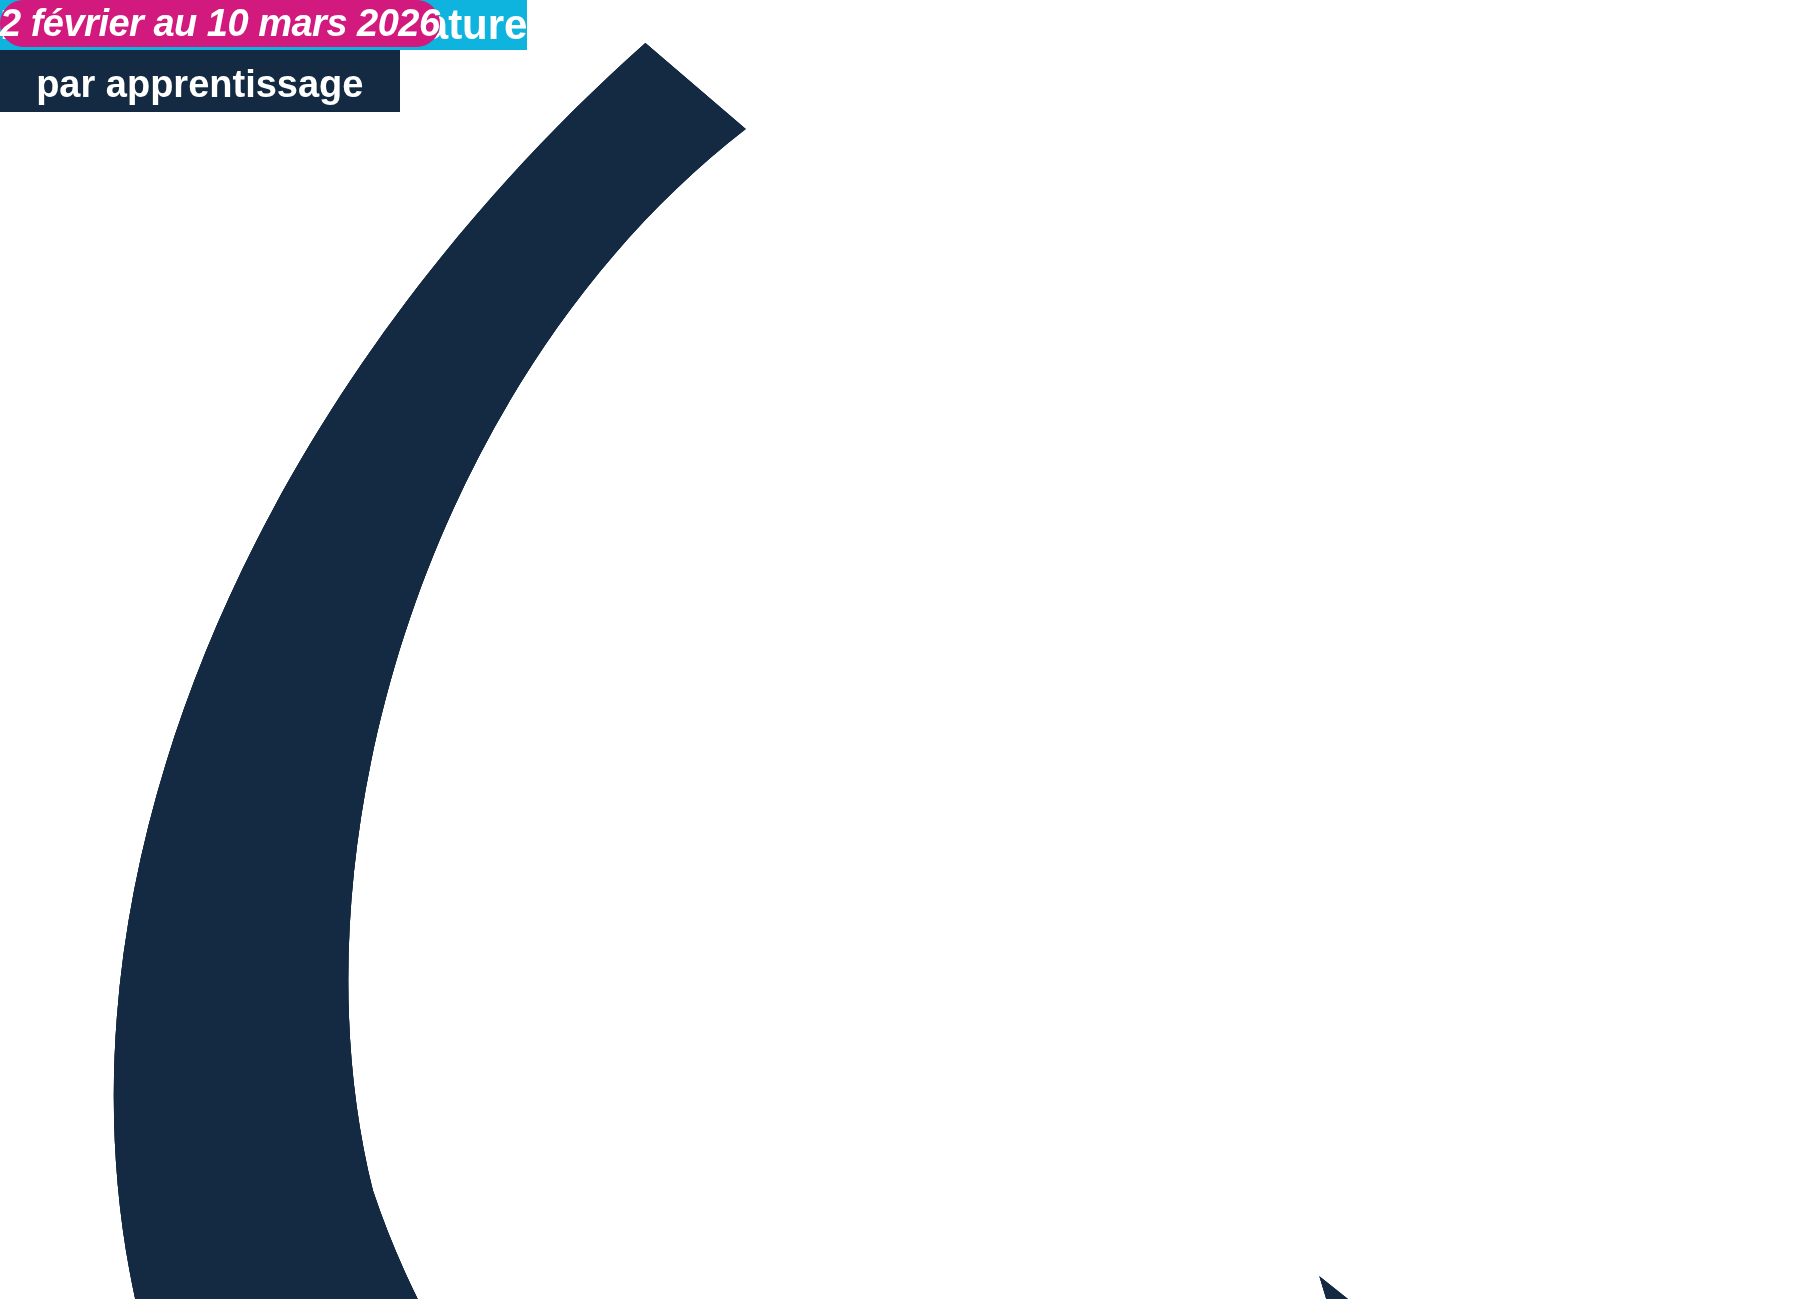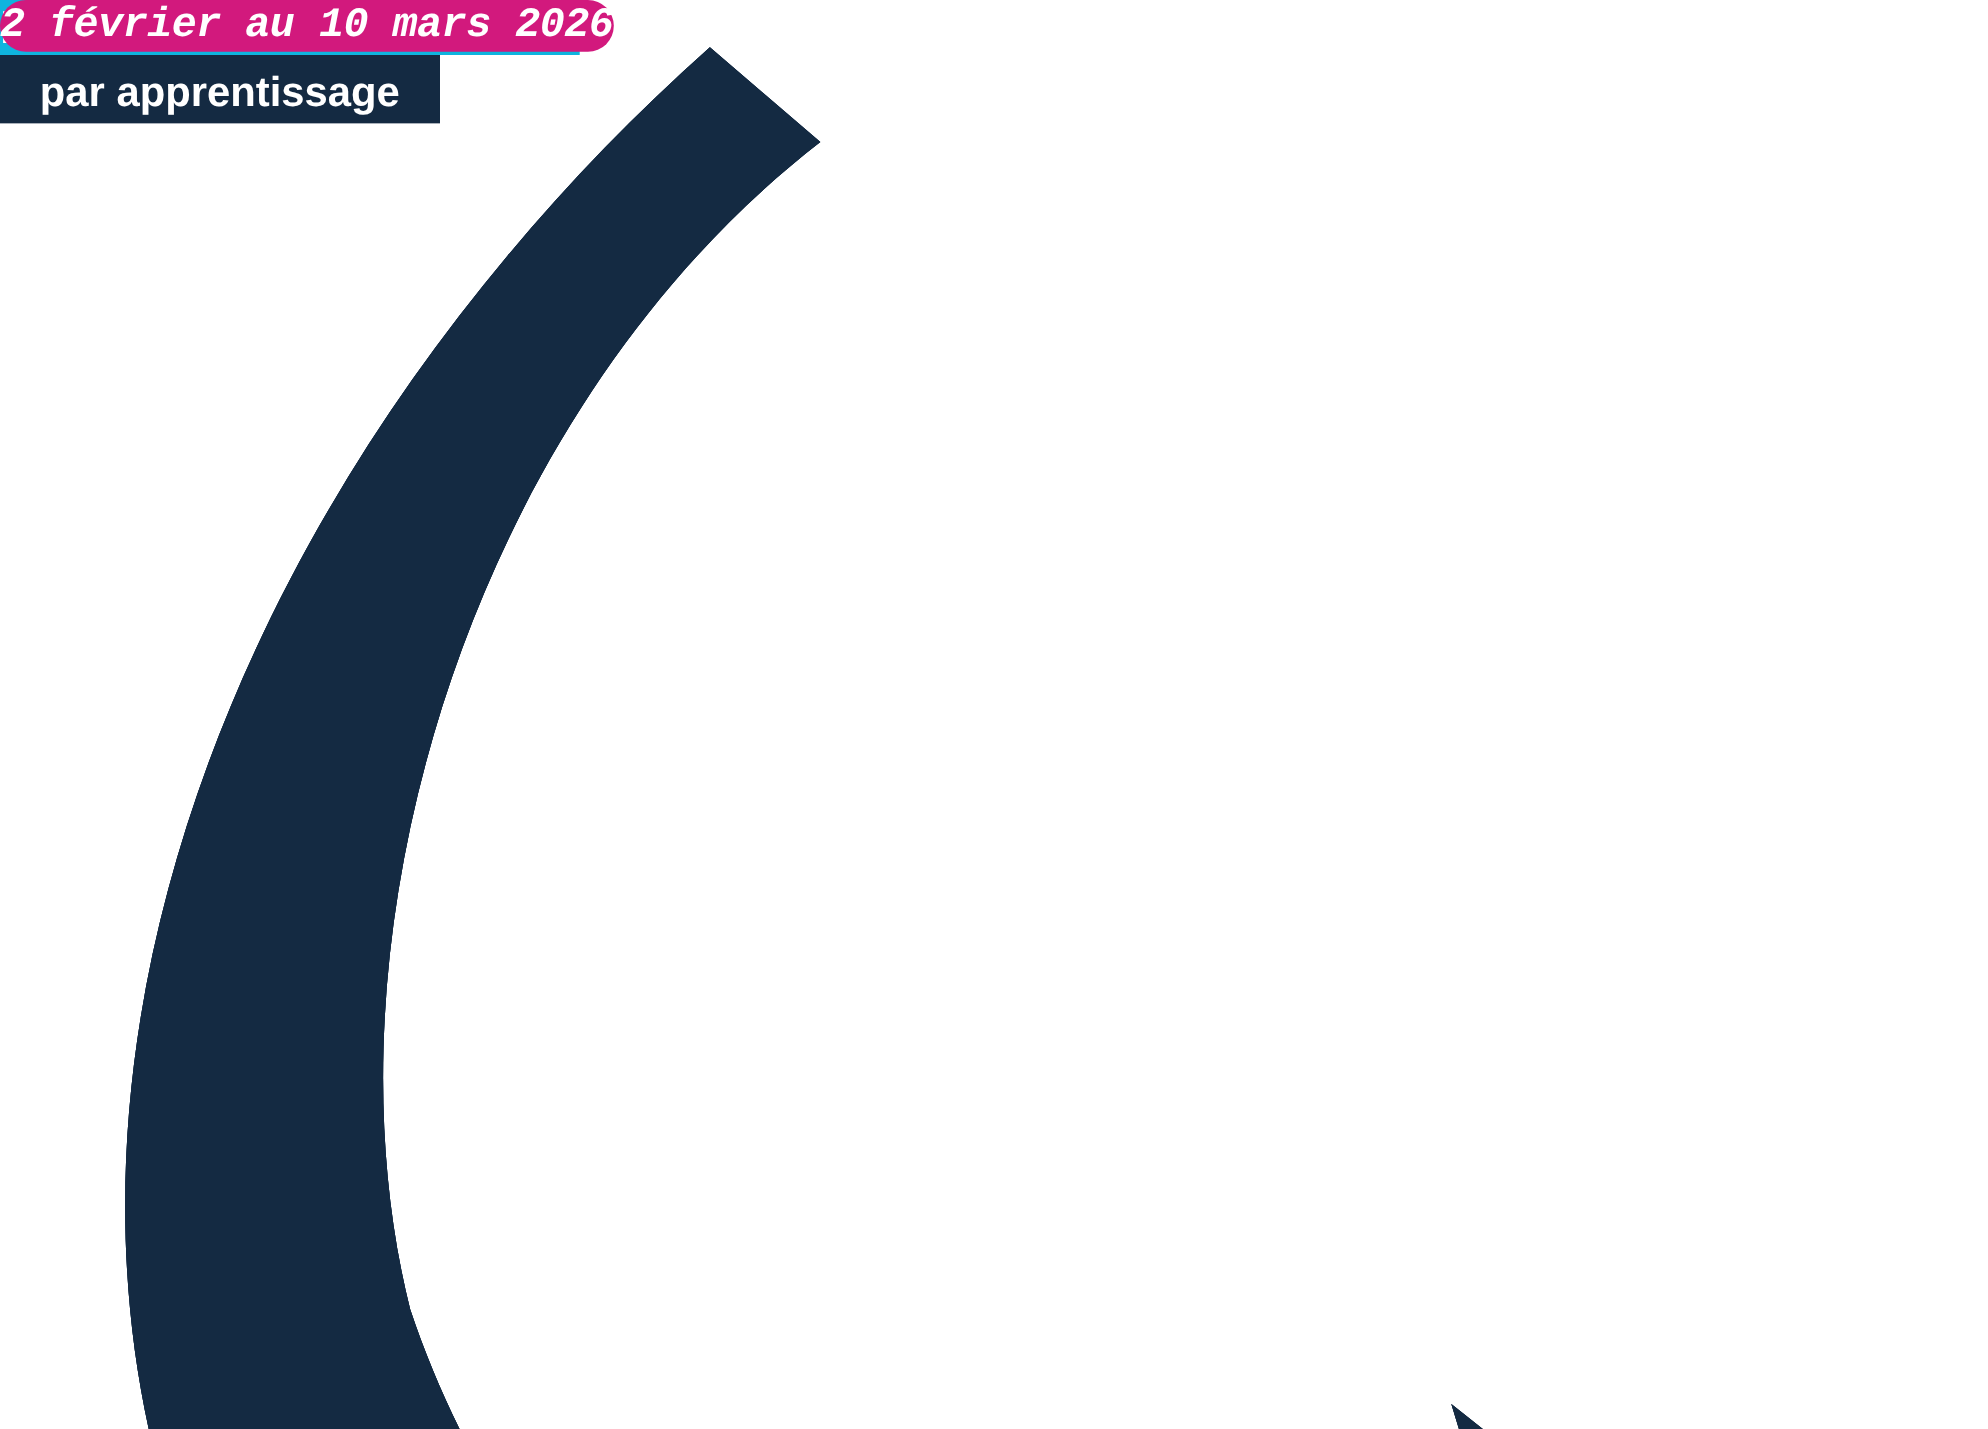--- a/index.html
+++ b/index.html
@@ -45,21 +45,21 @@
   .con-shadow   {left:159;  top:757; width:502; height:138;}
   .con-box      {left:189;  top:786; width:497; height:120;}
   .pill-2       {left:153;  top:924; width:547; height:134; border-radius:67px;}
 
   
   .strip-right  {left:941;  top:214; width:820; height:107;}
   .header-right {left:955;  top:242; width:826; height:138;}
   .arrow-3      {left:907;  top:382; width:126; height:163;}
   .plat-shadow  {left:1057; top:433; width:644; height:138;}
   .plat-box     {left:1083; top:458; width:662; height:125;}
-  .pill-3       {left:1138; top:593; width:548; height:119; border-radius:60px;font-family:Liberation Mono, monospace;}
+  .pill-3       {left:1138; top:593; width:548; height:119; border-radius:60px;}
 </style>
 </head>
 <body>
 
 <div class="canvas">
 
   <div class="strip strip-left"></div>
 
   <div class="darkbox header-left">
     <div class="header-line">Formation d'ingénieur</div>

